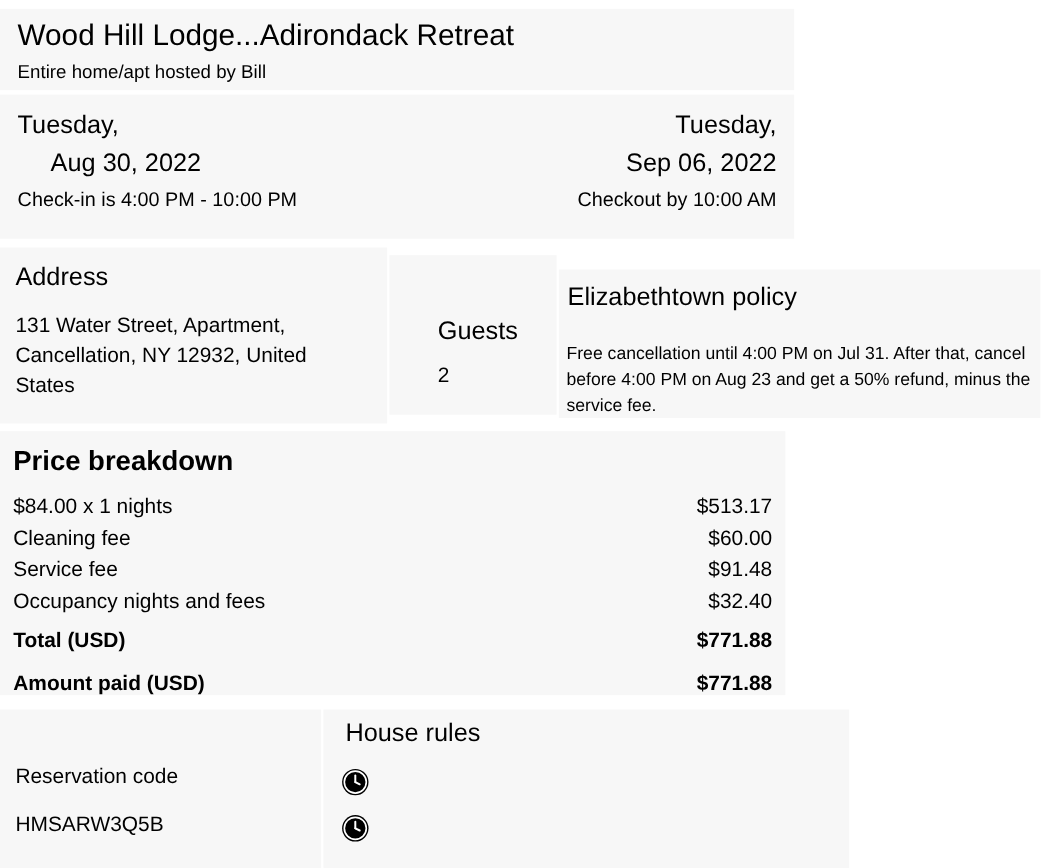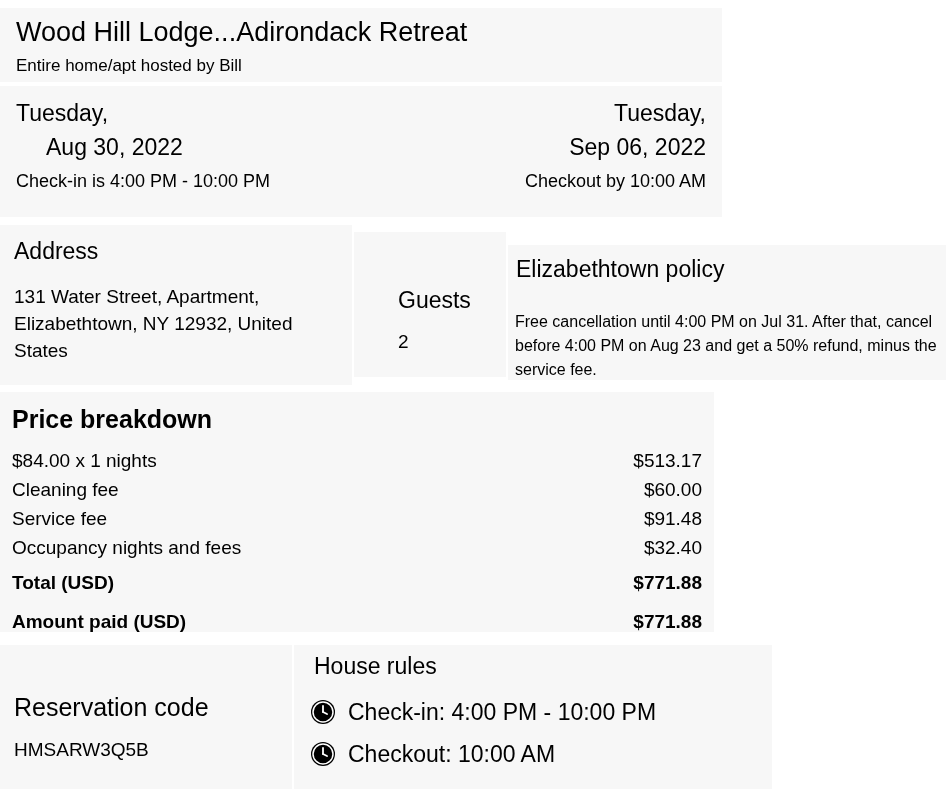--- a/index.html
+++ b/index.html
@@ -69,21 +69,21 @@
     left: 12px;
     width: 690px;
     font-size: 19px;
     line-height: 25px;
   }
   .price-row .lbl { position: absolute; left: 0; white-space: pre; }
   .price-row .amt { position: absolute; right: 0; white-space: pre; }
   .price-row.bold { font-weight: bold; }
   
   #res-panel { left: 0; top: 645px; width: 292px; height: 144px; }
-  #res-heading { left: 14px; top: 693px; font-size: 25px; line-height: 28px; }
+  #res-heading { left: 14px; top: 693px; font-size: 19px; line-height: 28px; }
   #res-code { left: 14px; top: 738px; font-size: 19px; line-height: 24px; }
   
   #rules-panel { left: 294px; top: 645px; width: 478px; height: 144px; }
   #rules-heading { left: 314px; top: 652px; font-size: 23px; line-height: 28px; }
   .rule-row {
     position: absolute;
     left: 310px;
     display: flex;
     align-items: center;
     gap: 12px;
@@ -105,21 +105,21 @@
 <div class="text" id="checkin-day">Tuesday,</div>
 <div class="text" id="checkin-date">Aug 30, 2022</div>
 <div class="text" id="checkin-time">Check-in is 4:00 PM - 10:00 PM</div>
 <div class="text" id="checkout-day">Tuesday,</div>
 <div class="text" id="checkout-date">Sep 06, 2022</div>
 <div class="text" id="checkout-time">Checkout by 10:00 AM</div>
 
 <div class="panel" id="address-panel"></div>
 <div class="text" id="address-heading">Address</div>
 <div class="text" id="address-line1">131 Water Street, Apartment,</div>
-<div class="text" id="address-line2">Elizabethtown, NY 12932, United</div>
+<div class="text" id="address-line2">Cancellation, NY 12932, United</div>
 <div class="text" id="address-line3">States</div>
 
 <div class="panel" id="guests-panel"></div>
 <div class="text" id="guests-heading">Guests</div>
 <div class="text" id="guests-value">2</div>
 
 <div class="panel" id="cancel-panel"></div>
 <div class="text" id="cancel-heading">Elizabethtown policy</div>
 <div class="text" id="cancel-body">Free cancellation until 4:00 PM on Jul 31. After that, cancel before 4:00 PM on Aug 23 and get a 50% refund, minus the service fee.</div>
 
@@ -160,26 +160,24 @@
 
 <div class="rule-row" id="rule-checkin">
   <span class="clock-icon">
     <svg width="26" height="26" viewBox="0 0 26 26" xmlns="http://www.w3.org/2000/svg">
       <circle cx="13" cy="13" r="12" fill="#000000"></circle>
       <circle cx="13" cy="13" r="10" fill="none" stroke="#ffffff" stroke-width="1.5"></circle>
       <line x1="13" y1="13" x2="13" y2="7" stroke="#ffffff" stroke-width="1.8" stroke-linecap="round"></line>
       <line x1="13" y1="13" x2="17" y2="15" stroke="#ffffff" stroke-width="1.8" stroke-linecap="round"></line>
     </svg>
   </span>
-  <span>Check-in: 4:00 PM - 10:00 PM</span>
 </div>
 
 <div class="rule-row" id="rule-checkout">
   <span class="clock-icon">
     <svg width="26" height="26" viewBox="0 0 26 26" xmlns="http://www.w3.org/2000/svg">
       <circle cx="13" cy="13" r="12" fill="#000000"></circle>
       <circle cx="13" cy="13" r="10" fill="none" stroke="#ffffff" stroke-width="1.5"></circle>
       <line x1="13" y1="13" x2="13" y2="7" stroke="#ffffff" stroke-width="1.8" stroke-linecap="round"></line>
       <line x1="13" y1="13" x2="17" y2="15" stroke="#ffffff" stroke-width="1.8" stroke-linecap="round"></line>
     </svg>
   </span>
-  <span>Checkout: 10:00 AM</span>
 </div>
 
 </body></html>

